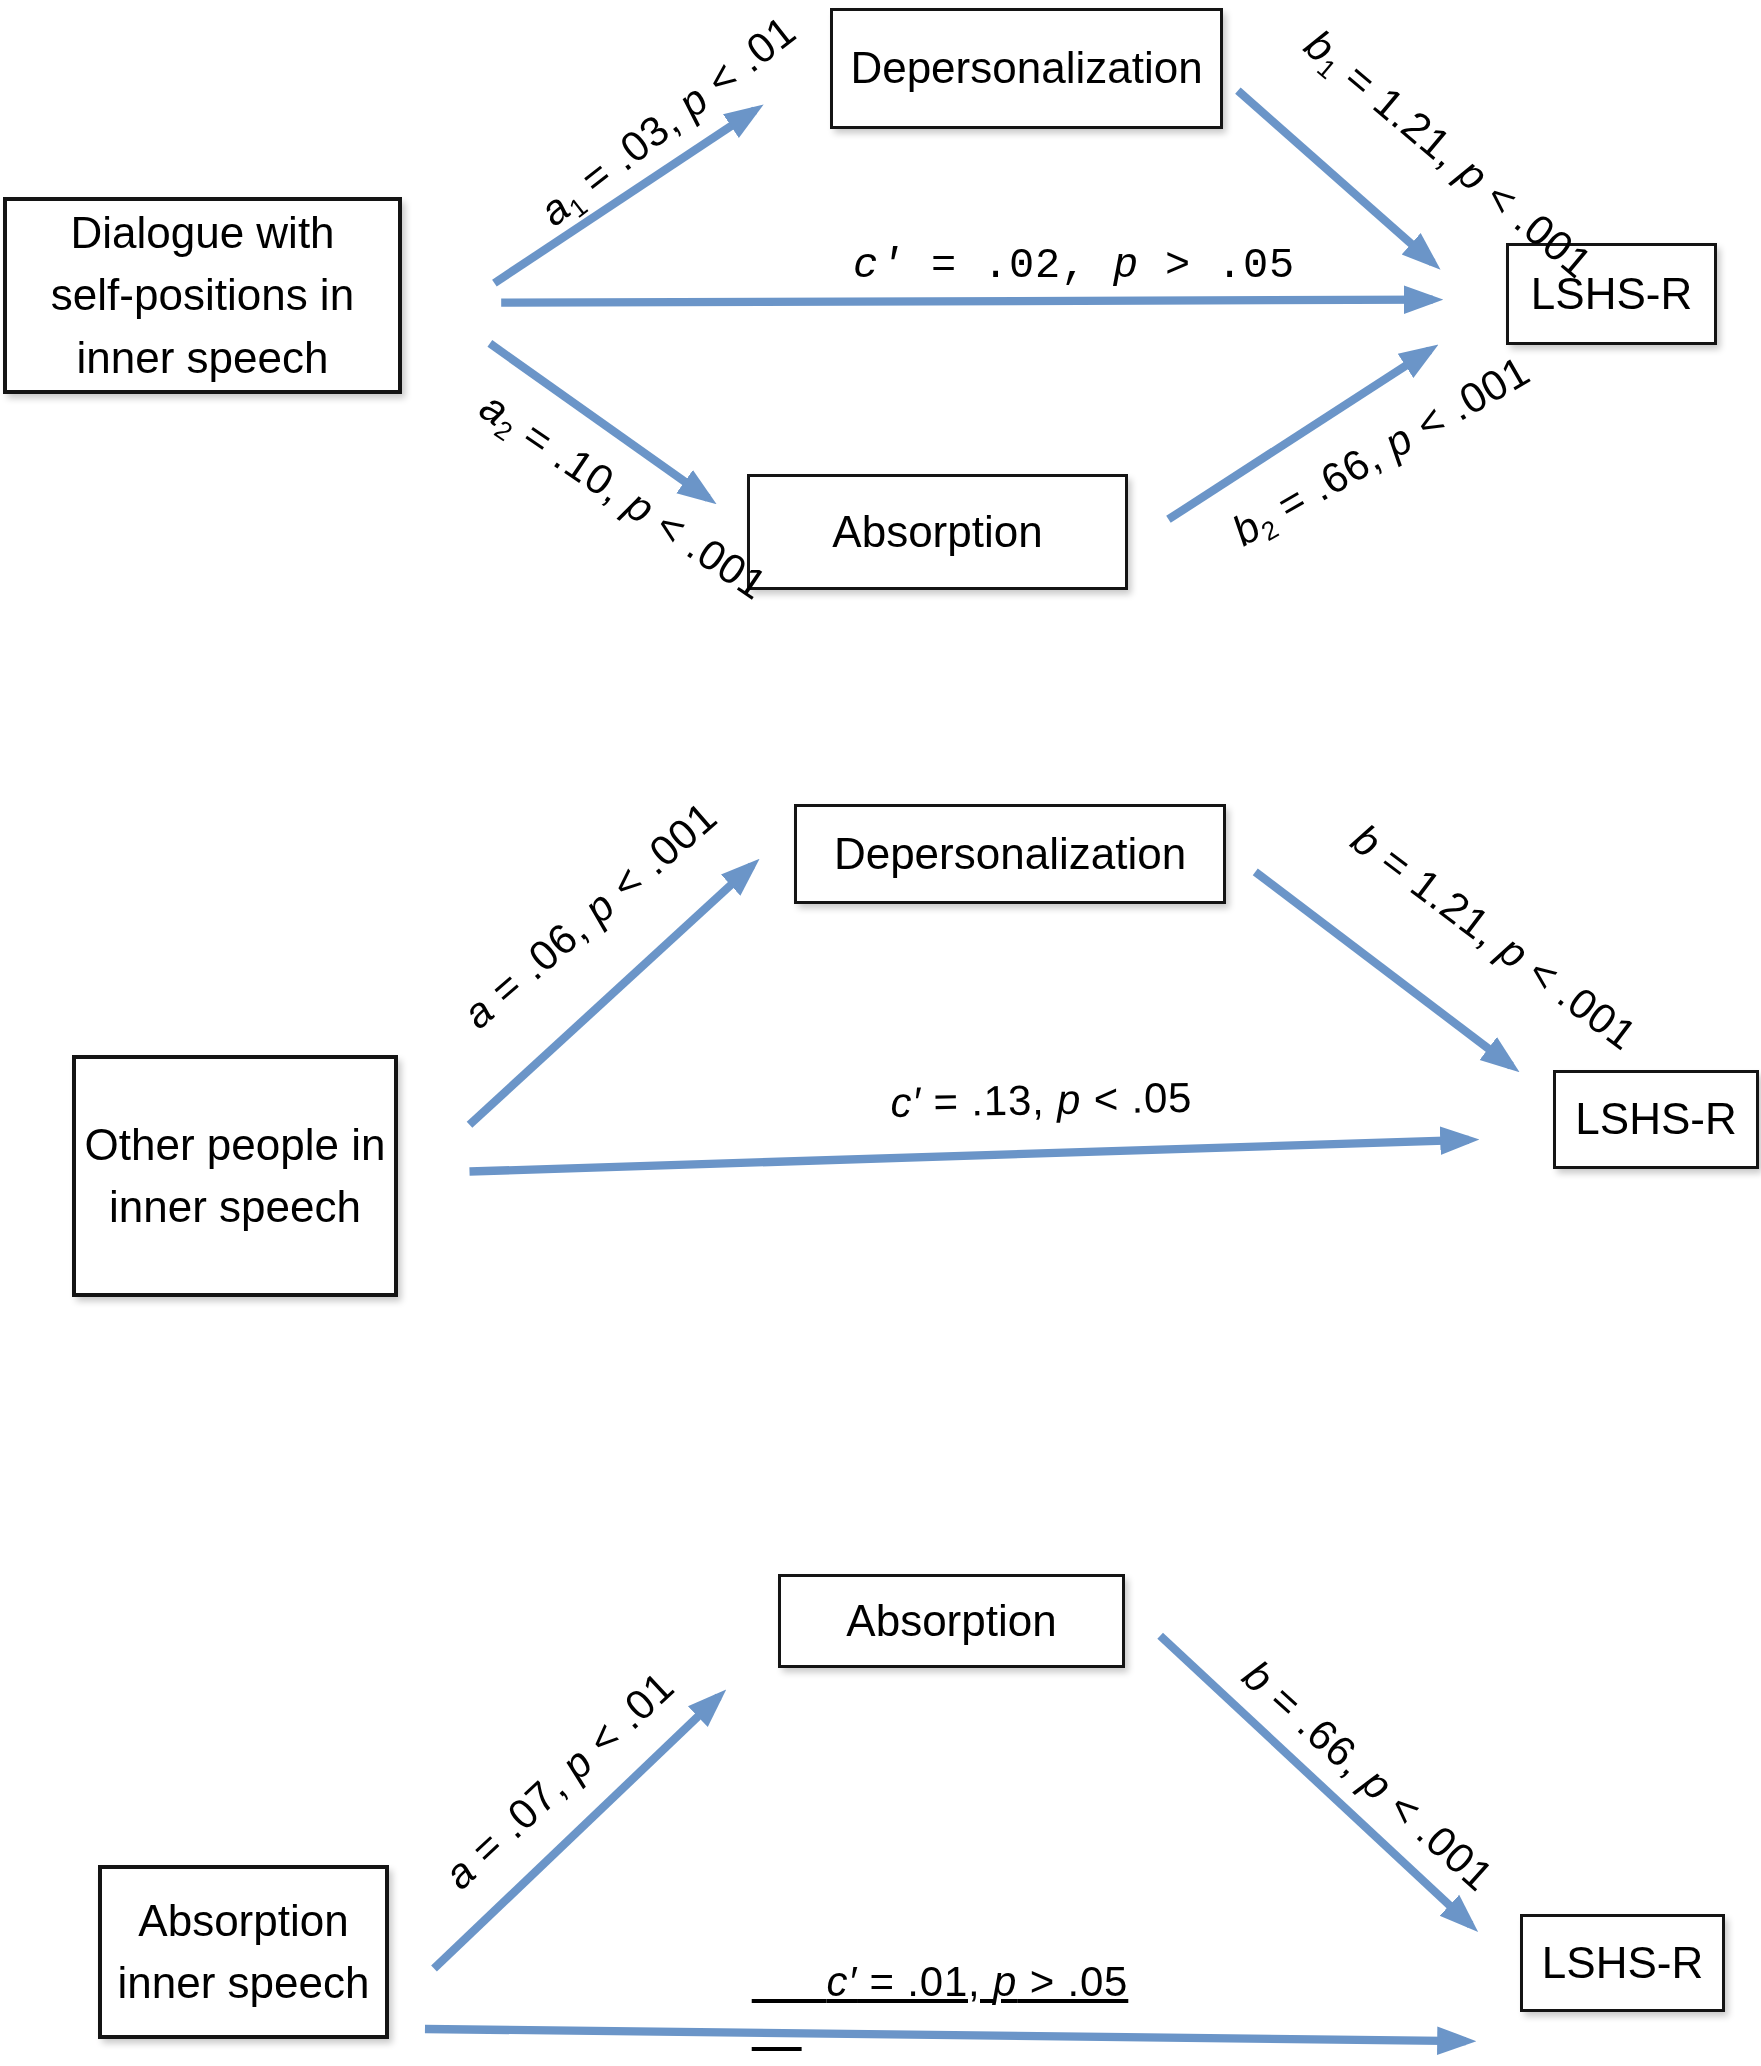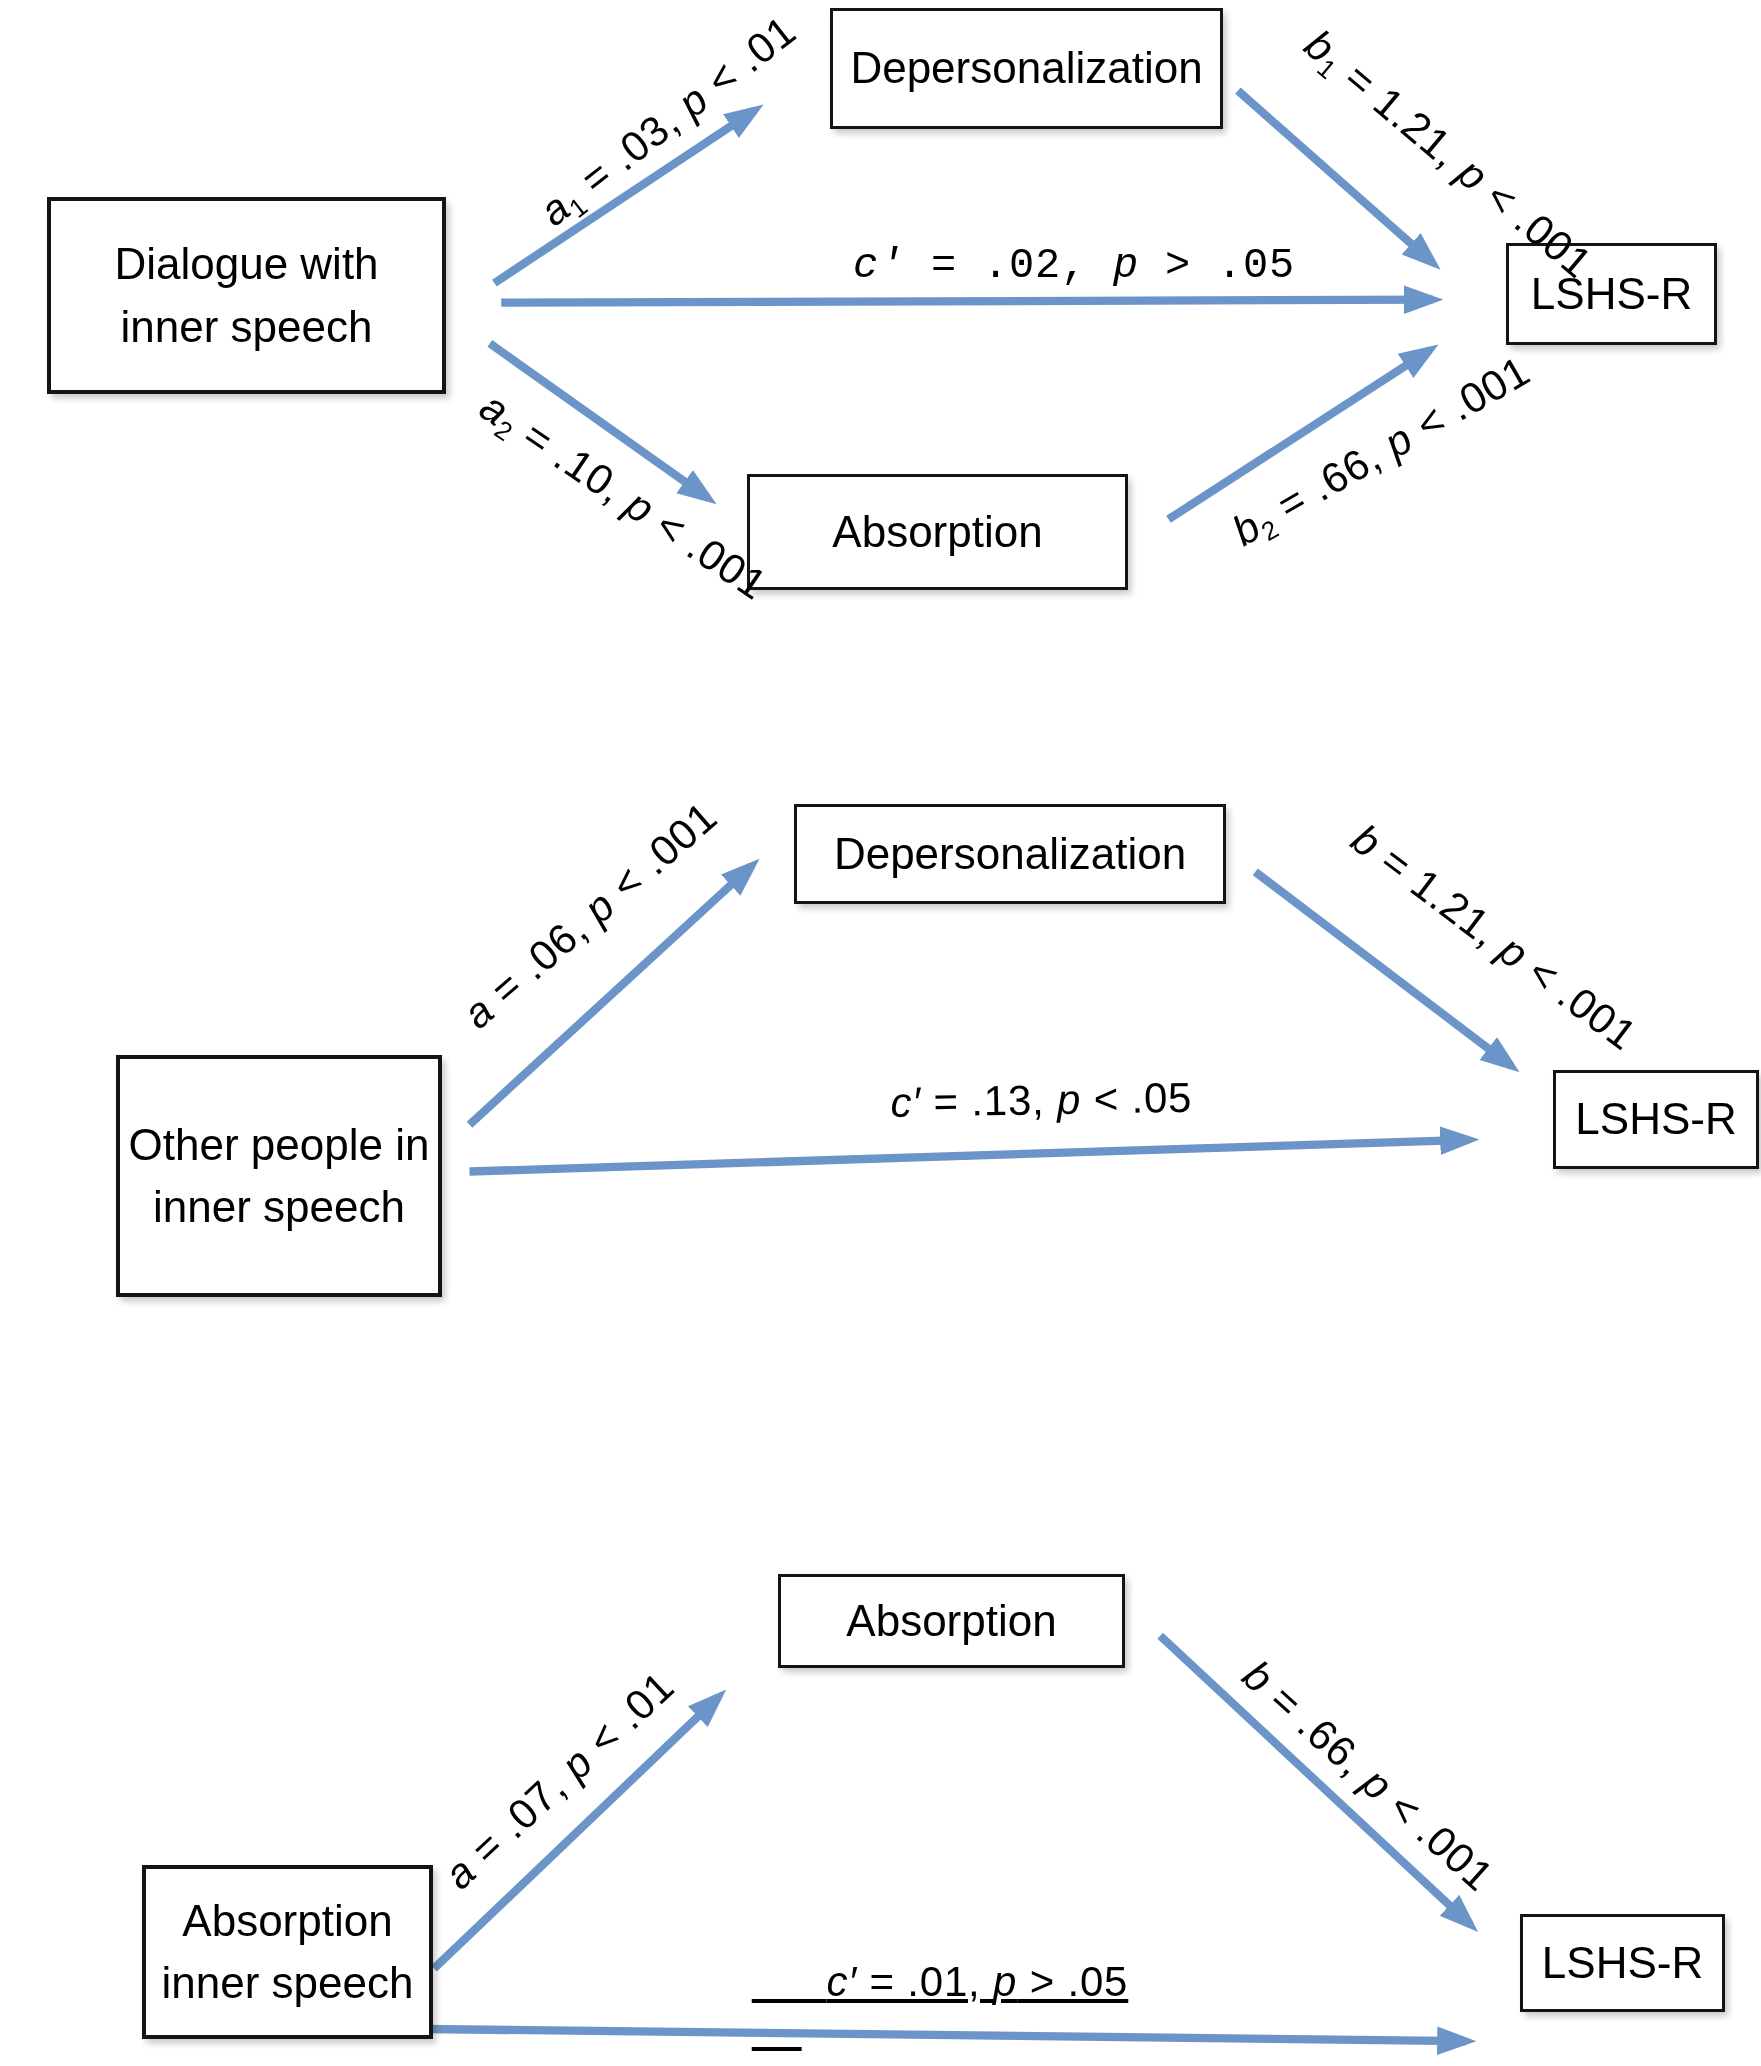--- a/index.html
+++ b/index.html
@@ -34,21 +34,20 @@
     flex-direction: column;
     justify-content: center;
     text-align: center;
     font-size: 44px;
     line-height: 1.42;
     box-shadow: 3.8px 4.5px 6.8px rgba(0,0,0,0.22);
     box-sizing: border-box;
   }
   .node.predictor {
     border-width: 4.5px;
-    margin-left: 44px;
   }
   .plabel {
     position: absolute;
     font-size: 42px;
     white-space: pre;
     transform: translate(-50%, -50%);
     letter-spacing: 0.8px;
   }
   .plabel i {
     font-style: italic;
@@ -84,20 +83,21 @@
       <line x1="575" y1="2608" x2="952" y2="2248" marker-end="url(#ah)"></line>
       <line x1="1537" y1="2167" x2="1948" y2="2550" marker-end="url(#ah)"></line>
       <line x1="563" y1="2688" x2="1942" y2="2704" marker-end="url(#ah)"></line>
     </g>
   </svg>
 
   <section>
 
     <div class="node predictor" style="left:3px; top:197px; width:399px; height:197px;">
       <div>Dialogue with</div>
+      <div>self-positions in</div>
       <div>inner speech</div>
     </div>
 
     <div class="node" style="left:830px; top:7.5px; width:393px; height:121px;">
       <div>Depersonalization</div>
     </div>
 
     <div class="node" style="left:747px; top:474px; width:381px; height:116px;">
       <div>Absorption</div>
     </div>

